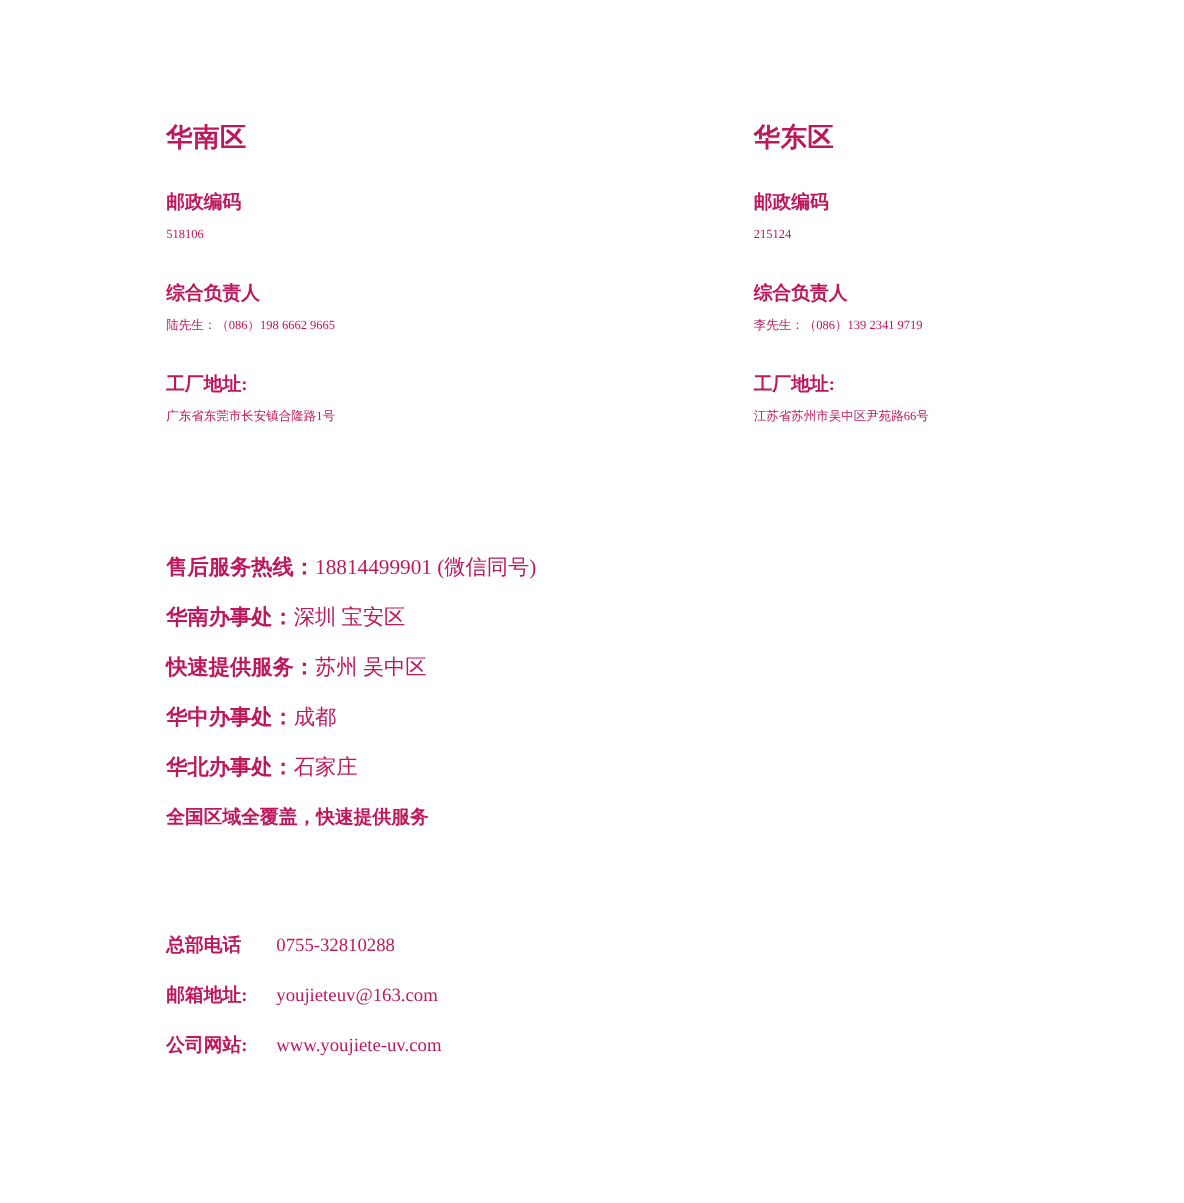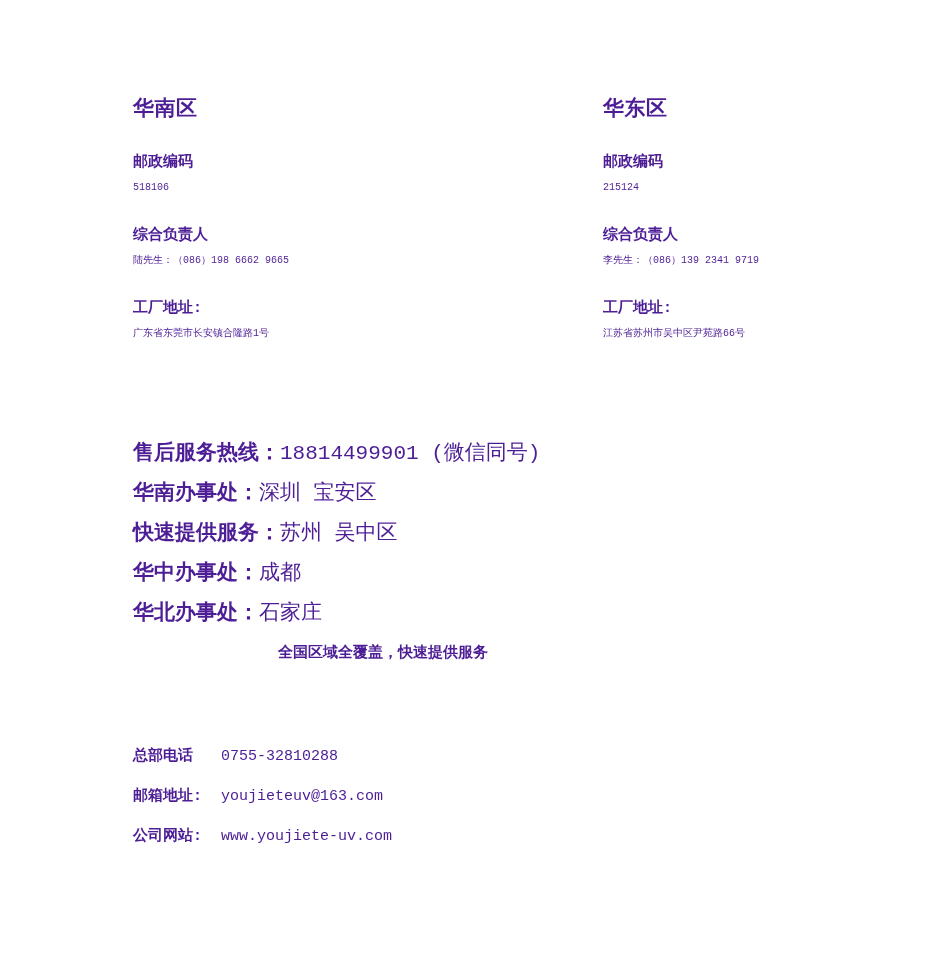--- a/index.html
+++ b/index.html
@@ -5,22 +5,22 @@
   html, body {
     margin: 0;
     padding: 0;
     background: #ffffff;
   }
   .page {
     position: relative;
     width: 947px;
     height: 962px;
     background: #ffffff;
-    font-family: Liberation Mono, monospace;
-    color: #4c1d95;
+    font-family: Liberation Serif, serif;
+    color: #be185d;
     overflow: hidden;
   }
   .region {
     position: absolute;
     top: 97px;
     width: 430px;
   }
   .region-south { left: 133px; }
   .region-east  { left: 603px; }
   .region-title {
@@ -41,32 +41,31 @@
     font-weight: normal;
     line-height: 25px;
   }
   .service-section {
     position: absolute;
     left: 133px;
     top: 444px;
     width: 500px;
   }
   .service-line {
-    font-size: 21px;
+    font-size: 17px;
     line-height: 20px;
     margin-bottom: 20px;
     white-space: nowrap;
   }
   .service-label { font-weight: bold; }
   .service-value { font-weight: normal; }
   .service-slogan {
     font-size: 15px;
     font-weight: bold;
     line-height: 20px;
-    text-align: center;
   }
   .footer-section {
     position: absolute;
     left: 133px;
     top: 747px;
     width: 500px;
   }
   .footer-line {
     font-size: 15px;
     line-height: 20px;

